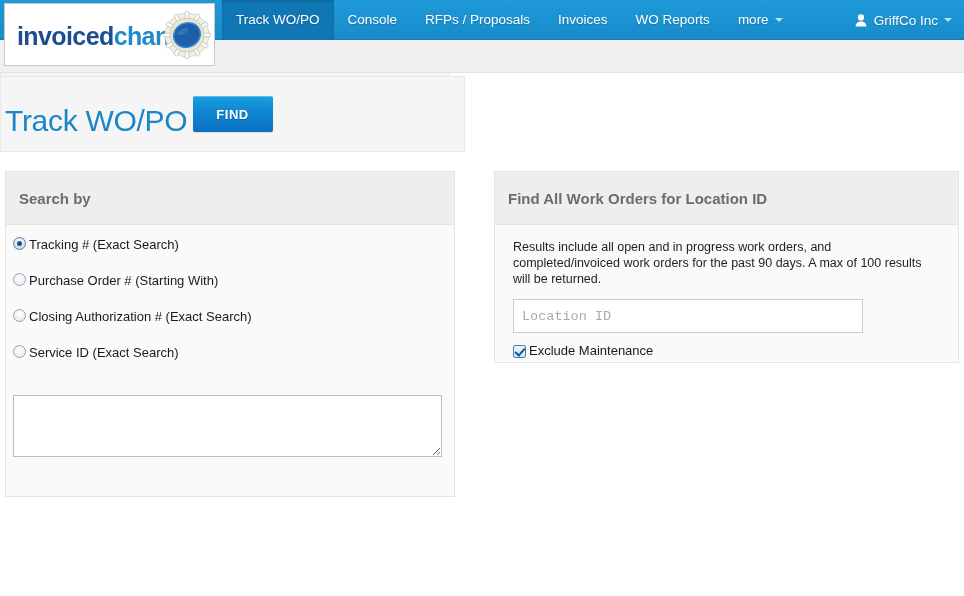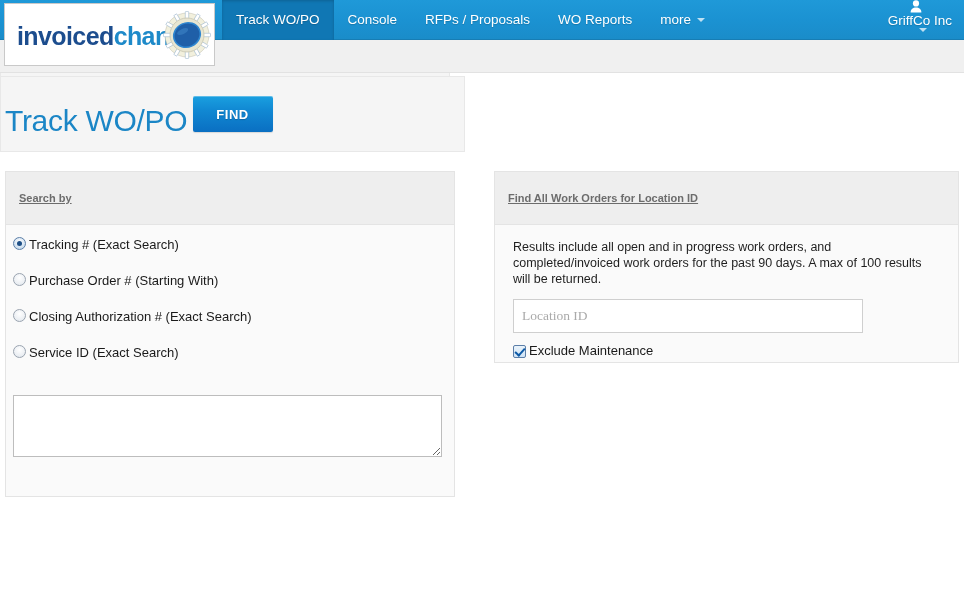--- a/index.html
+++ b/index.html
@@ -93,21 +93,20 @@
   .user-area {
     position: absolute;
     right: 12px; top: 0;
     height: 40px;
     display: flex;
     align-items: center;
     color: #ffffff;
     font-size: 13.5px;
     cursor: pointer;
     text-shadow: 0 1px 1px rgba(0,0,0,0.18);
-    flex-direction: column;
   }
   .user-icon {
     margin-right: 7px;
     display: inline-flex;
     align-items: center;
   }
 
   
   .subband {
     position: absolute;
@@ -139,24 +138,23 @@
   .panel-header {
     background: #eeeeee;
     border-bottom: 1px solid #e4e4e4;
     height: 53px;
     display: flex;
     align-items: center;
     padding-left: 13px;
     box-sizing: border-box;
   }
   .panel-header-title {
-    font-size: 11px;
+    font-size: 15px;
     font-weight: bold;
     color: #6c6c6c;
-    text-decoration: underline;
   }
   .panel-body {
     padding: 14px 12px 12px 12px;
   }
 
   
   .panel-left {
     left: 5px; top: 171px;
     width: 450px;
     height: 326px;
@@ -258,21 +256,21 @@
     padding: 0 4px 0 6px;
     margin: 0 16px 12px 0;
   }
   .location-input {
     display: block;
     width: 350px;
     height: 27px;
     border: 1px solid #cfcfcf;
     background: #ffffff;
     box-sizing: border-box;
-    font-family: Liberation Serif, serif;
+    font-family: Liberation Mono, monospace;
     font-size: 13.5px;
     color: #222;
     padding: 16px 8px;
     outline: none;
     margin-left: 6px;
   }
   .location-input::placeholder { color: #aaaaaa; }
   .checkbox-row {
     display: flex;
     align-items: flex-end;
@@ -363,20 +361,23 @@
       <div class="nav-item active">
         <span>Track WO/PO</span>
       </div>
       <div class="nav-item">
         <span>Console</span>
       </div>
       <div class="nav-item">
         <span>RFPs / Proposals</span>
       </div>
       <div class="nav-item">
+        <span>Invoices</span>
+      </div>
+      <div class="nav-item">
         <span>WO Reports</span>
       </div>
       <div class="nav-item">
         <span>more</span>
         <span class="nav-caret"></span>
       </div>
     </div>
 
     <div class="user-area">
       <span class="user-icon">

